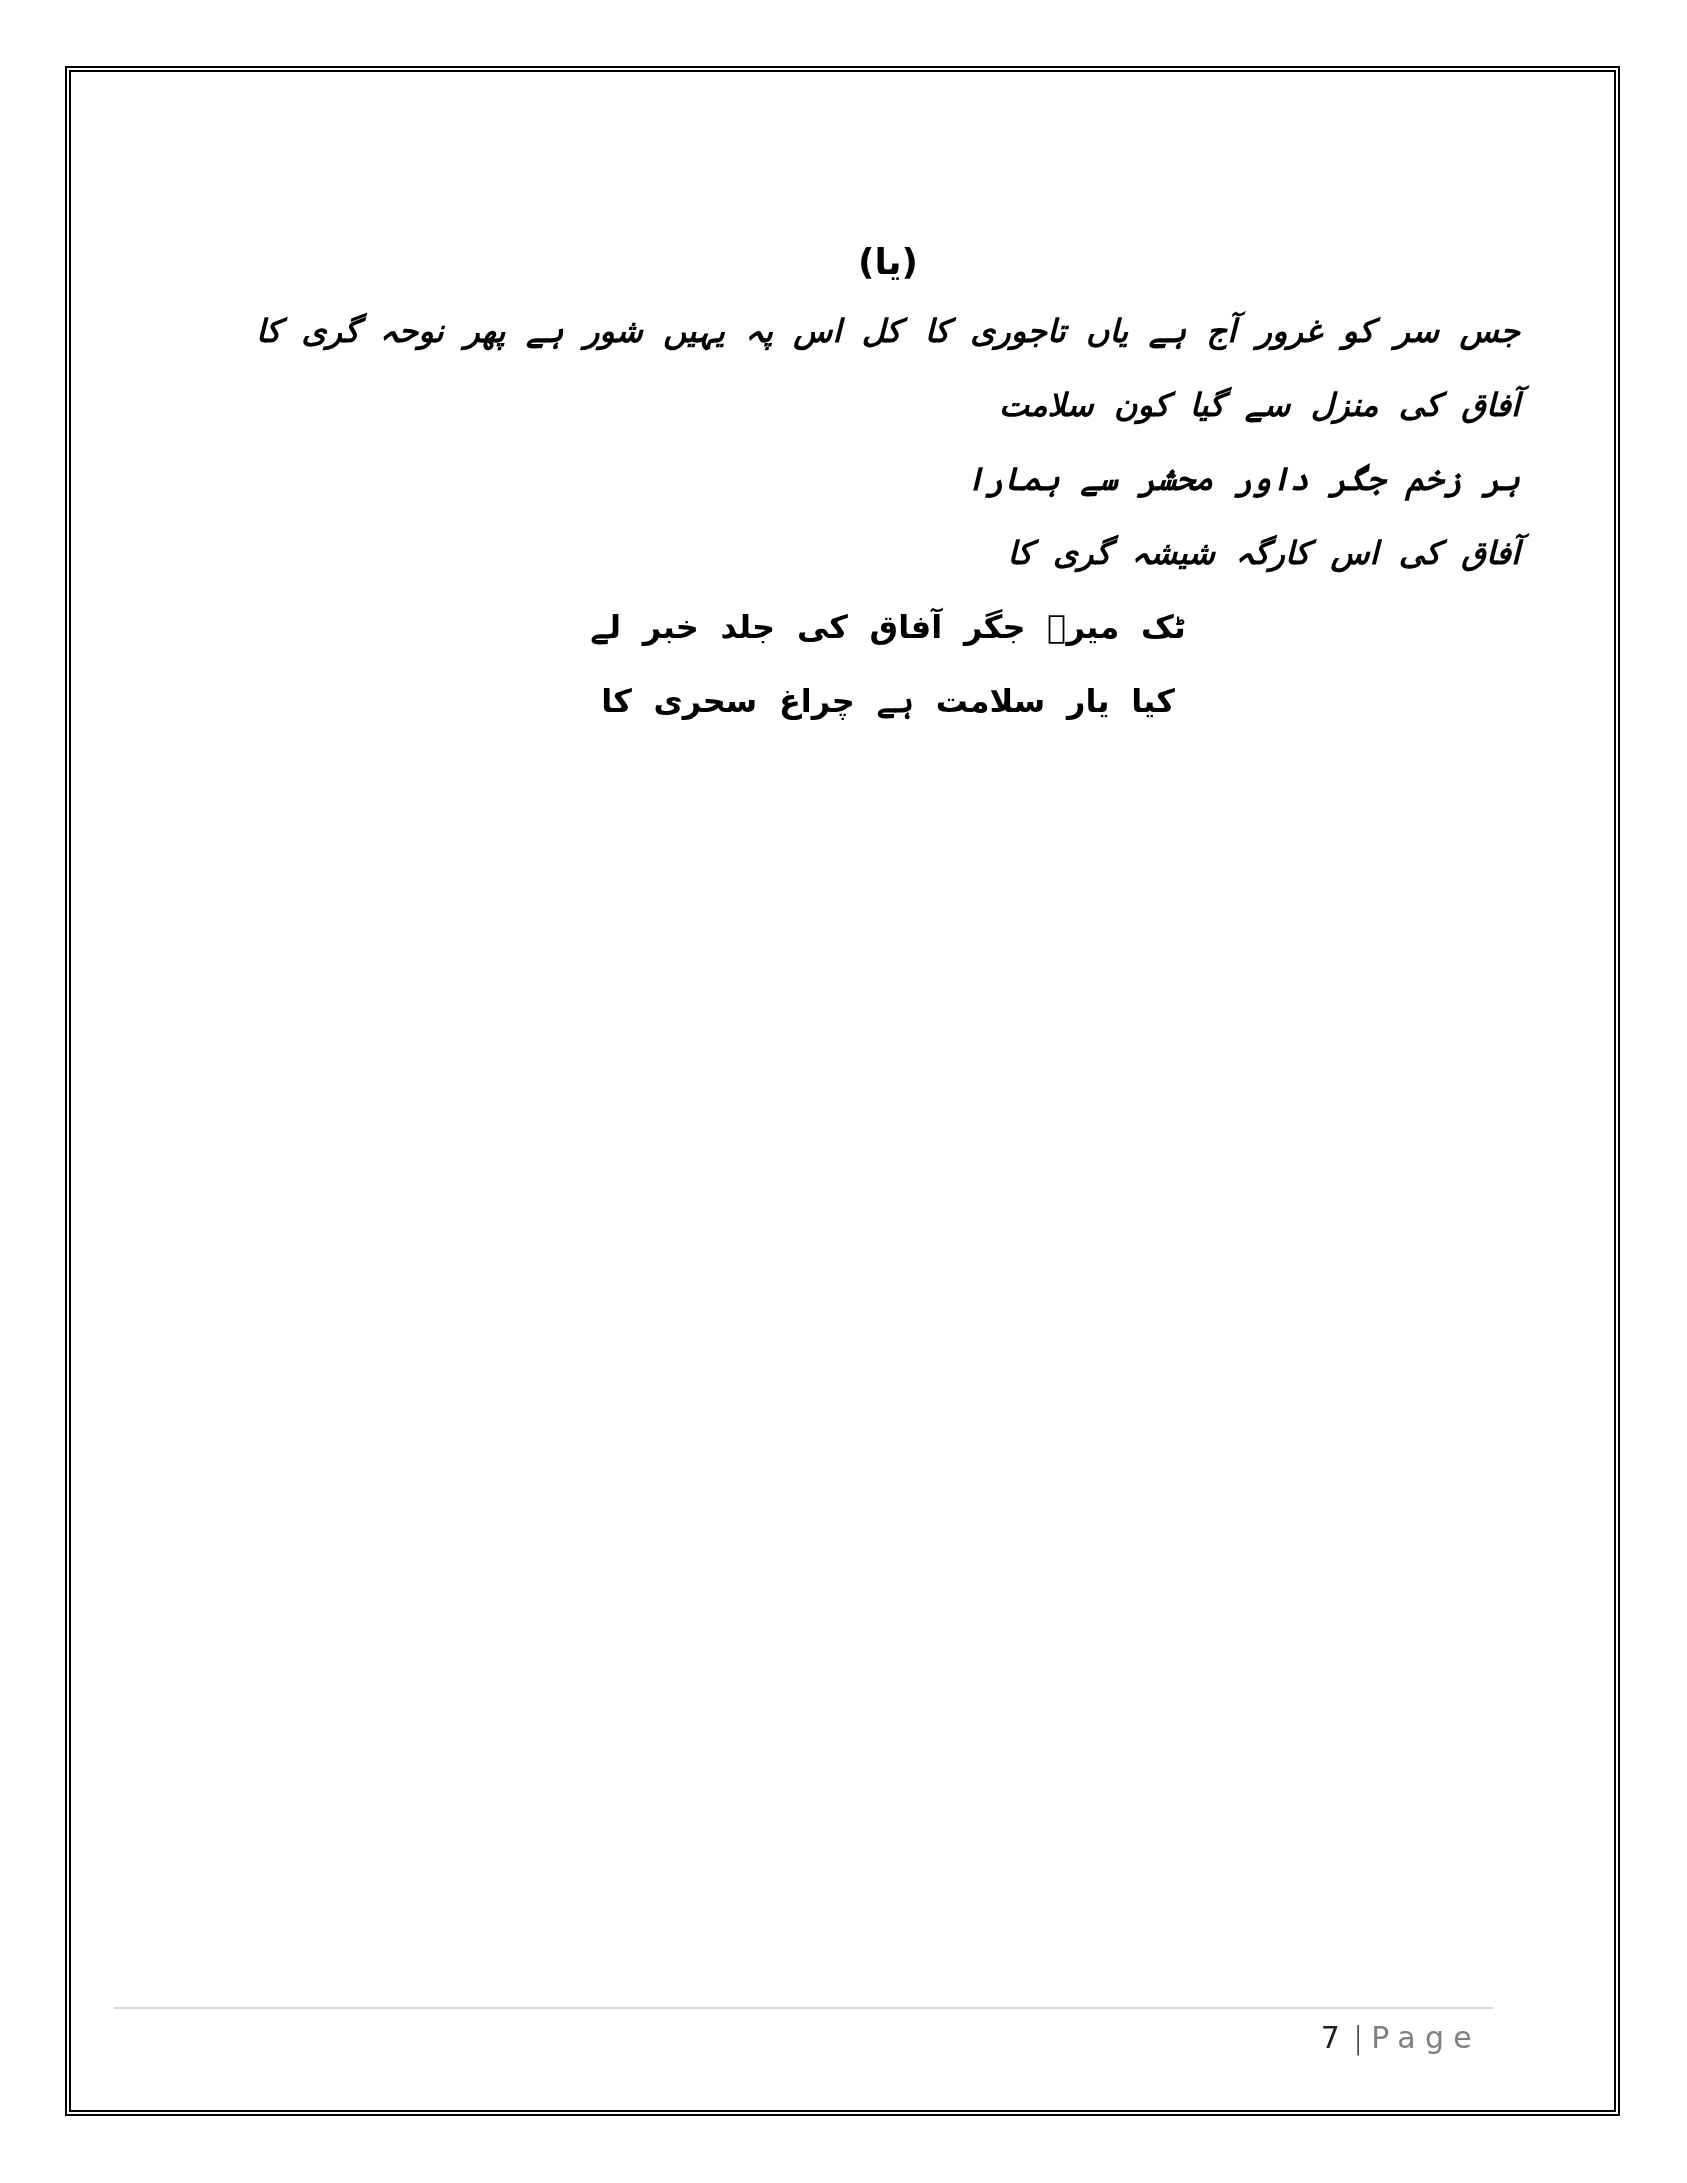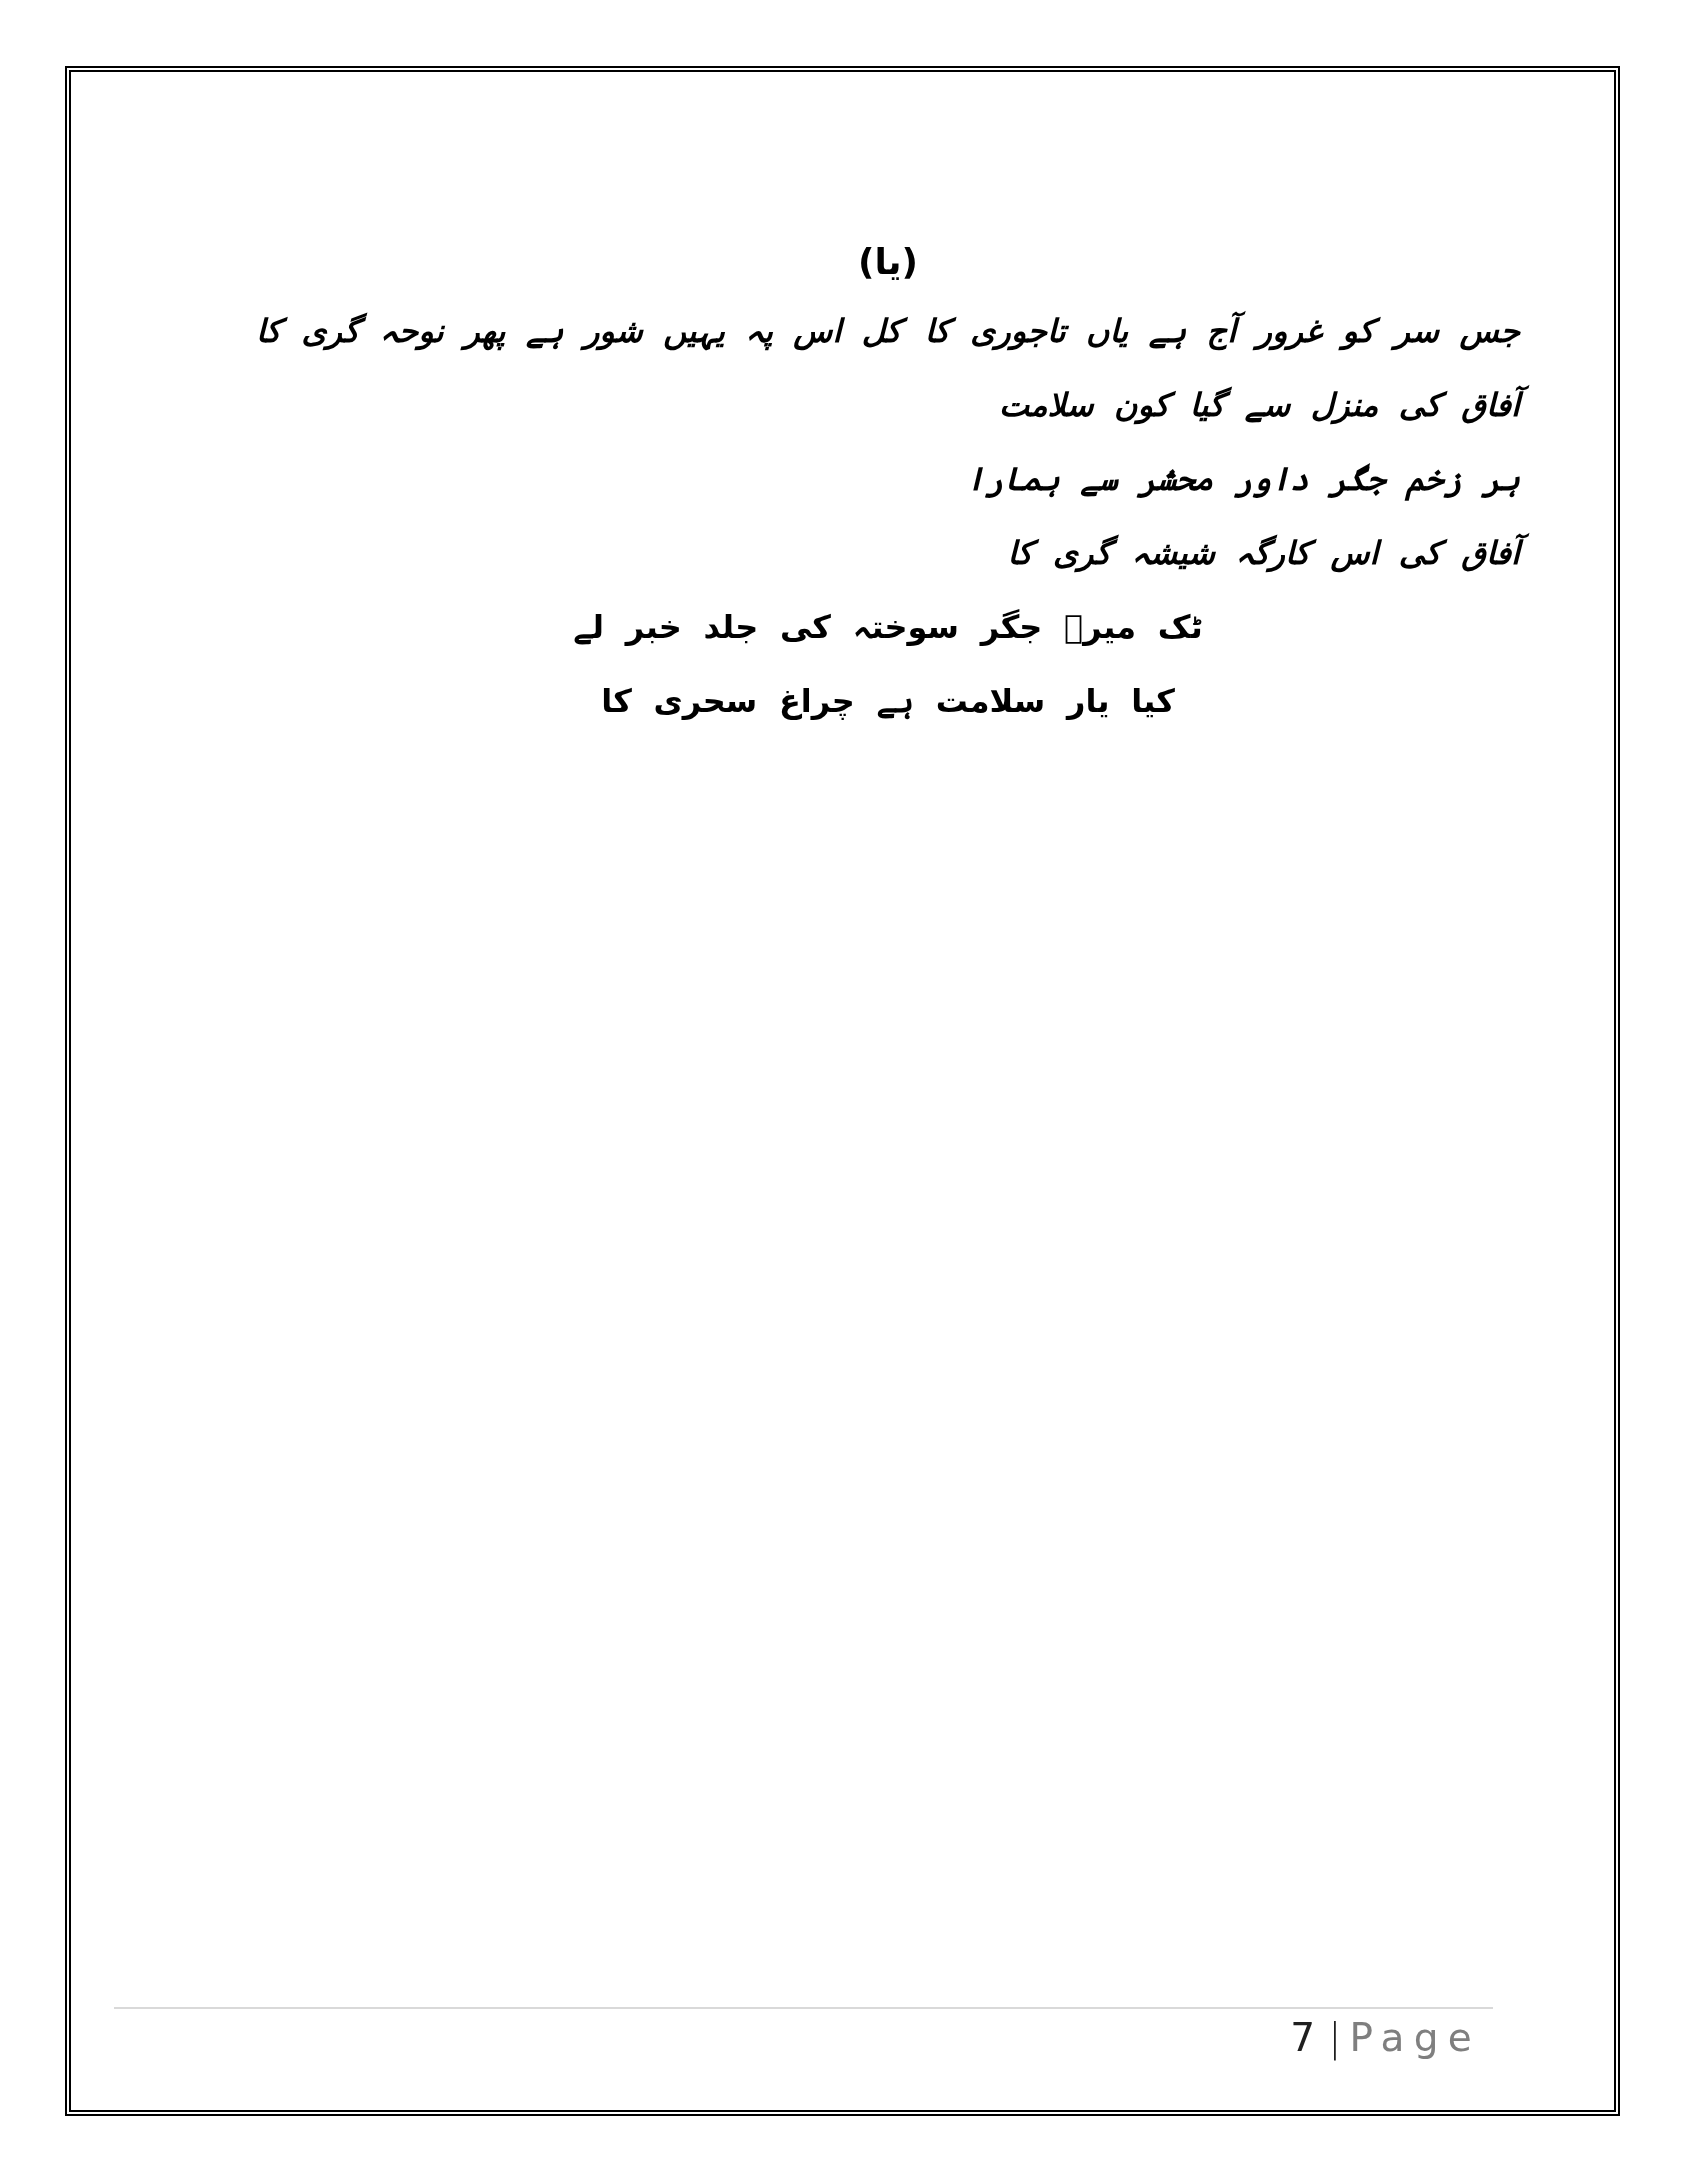--- a/index.html
+++ b/index.html
@@ -80,21 +80,21 @@
     left: 114px;
     top: 2007px;
     width: 1379px;
     height: 2px;
     background: #d9d9d9;
   }
   .footer {
     position: absolute;
     top: 2019px;
     right: 206px;
-    font-size: 39px;
+    font-size: 30px;
     line-height: 38px;
     white-space: nowrap;
   }
   .footer-num {
     color: #1f1f1f;
     letter-spacing: 2.6px;
   }
   .footer-sep {
     color: #1f1f1f;
     margin: 0 8px 0 10.6px;
@@ -125,21 +125,21 @@
   </div>
 
   <div class="verse-row">
     <span class="hemistich">ہر زخم جگر داور محشر سے ہمارا</span>
   </div>
 
   <div class="verse-row">
     <span class="hemistich">آفاق کی اس کارگہ شیشہ گری کا</span>
   </div>
 
-  <div class="closing-line">ٹک میرؔ جگر سوختہ کی جلد خبر لے</div>
+  <div class="closing-line">ٹک میرؔ جگر آفاق کی جلد خبر لے</div>
   <div class="closing-line">کیا یار سلامت ہے چراغ سحری کا</div>
 </div>
 
 <div class="footer-rule"></div>
 
 <div class="footer">
   <span class="footer-num">7</span><span class="footer-sep">|</span><span class="footer-label">Page</span>
 </div>
 
 

